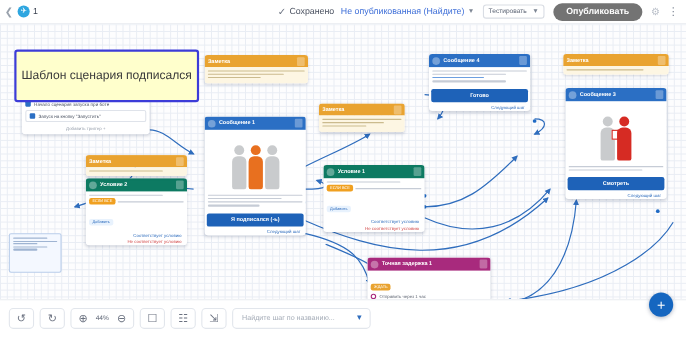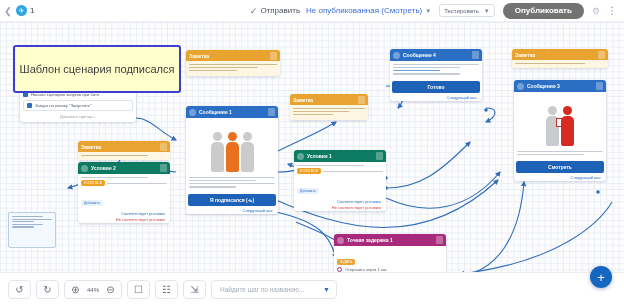--- a/index.html
+++ b/index.html
@@ -287,25 +287,25 @@
 <div id="app">
 
   <div id="topbar">
     <div class="tb-back">❮</div>
     <span class="tg-badge">✈</span>
     <span class="tb-count">1</span>
     <div class="tb-spacer"></div>
 
     <div class="tb-saved">
       <span class="check-ic">✓</span>
-      <span>Отправить</span>
+      <span>Сохранено</span>
     </div>
 
     <div class="tb-status">
-      <span>Не опубликованная (Смотреть)</span>
+      <span>Не опубликованная (Найдите)</span>
       <span class="caret">▼</span>
     </div>
 
     <div class="tb-test">
       <span>Тестировать</span>
       <span class="caret">▼</span>
     </div>
 
     <div class="tb-publish">Опубликовать</div>
     <div class="tb-ic">⚙</div>

